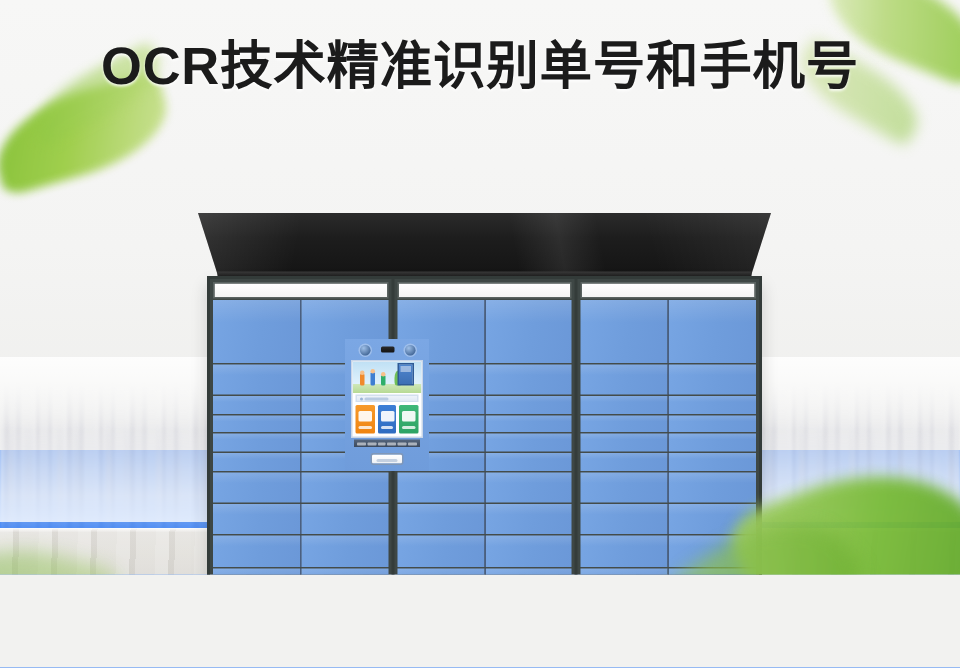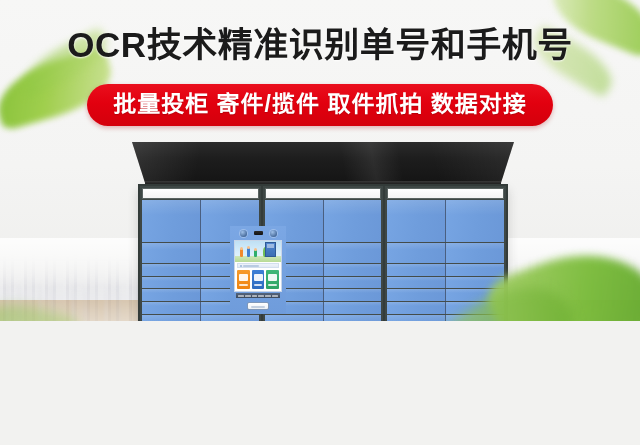--- a/index.html
+++ b/index.html
@@ -3,22 +3,22 @@
 <meta charset="utf-8">
 <title>OCR Locker Banner</title>
 <style>
   html,body{margin:0;padding:0;}
   body{
     width:640px;height:445px;overflow:hidden;
     font-family:"Liberation Sans","DejaVu Sans",sans-serif;
     background:#f2f2f0;
   }
   .stage{
-    position:relative;width:640px;height:321px;overflow:hidden;
-    background:#a16207;
+    position:relative;width:640px;height:383px;overflow:hidden;
+    background:#3b82f6;
   }
 
   
   .bg-sky{
     position:absolute;left:0;top:0;width:640px;height:300px;
     background:linear-gradient(#f7f7f6 0%,#f4f4f3 55%,#eeeeec 100%);
   }
   .bg-city{
     position:absolute;left:0;top:255px;width:640px;height:105px;
     opacity:.55;
@@ -549,19 +549,14 @@
 
       <div class="card-slot"></div>
     </div>
   </div>
 
   <div class="leaf leaf-br"></div>
   <div class="leaf leaf-br2"></div>
 
   <div class="headline">OCR技术精准识别单号和手机号</div>
 
-  <div class="pill-wrap">
-    <span class="pill">
-      <span class="pill-text">批量投柜 寄件/揽件  取件抓拍  数据对接</span>
-    </span>
-  </div>
 
 </div>
 
 </body></html>

